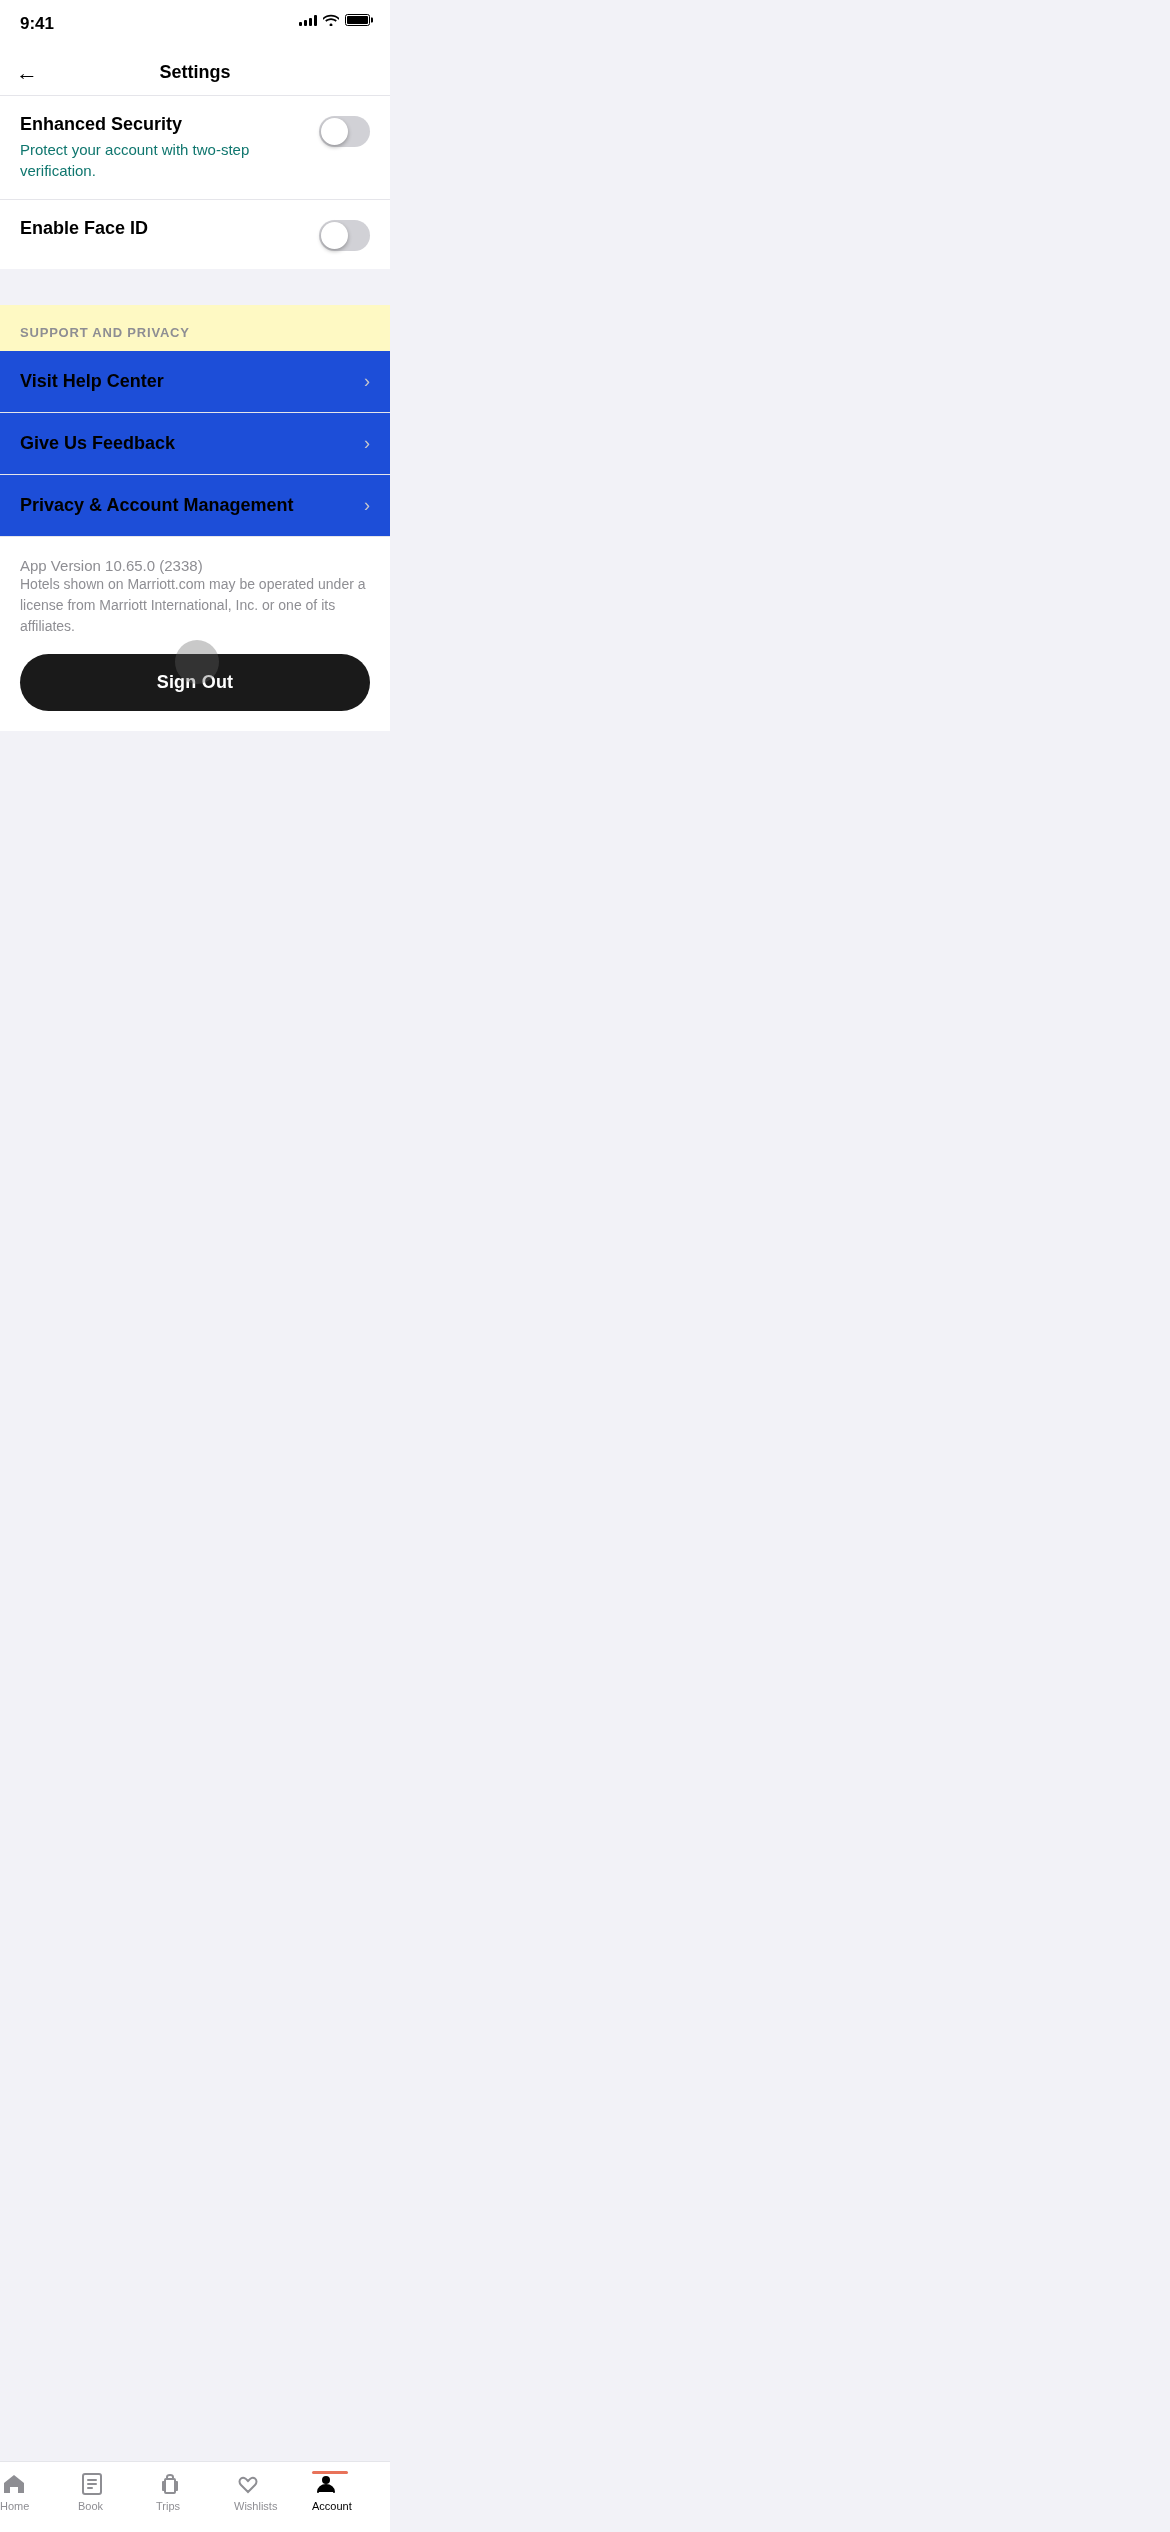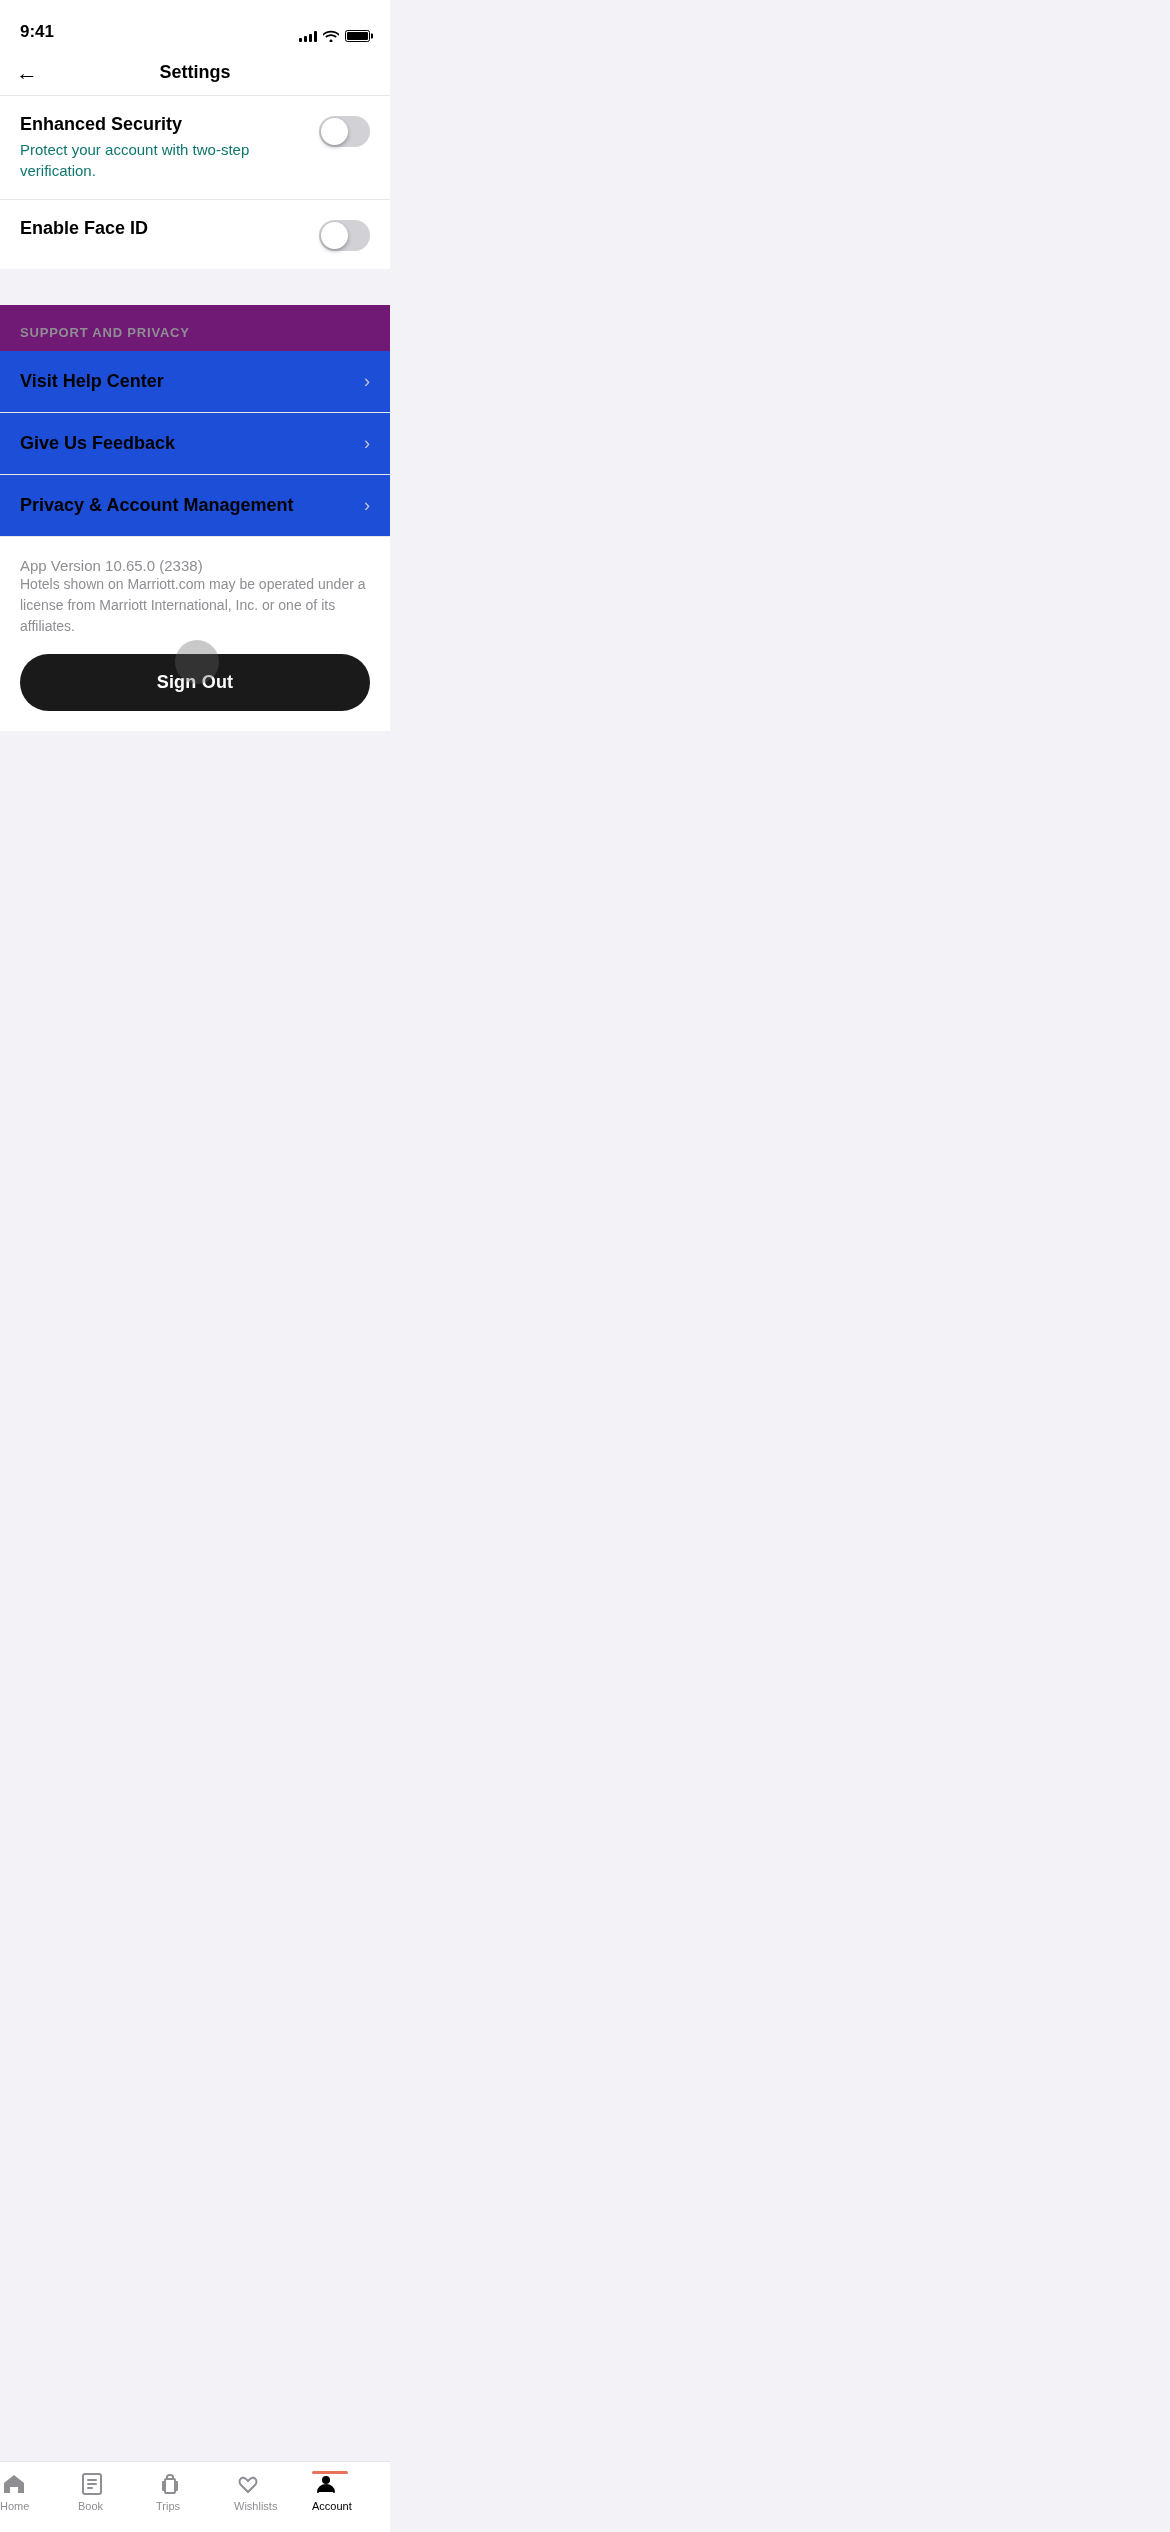--- a/index.html
+++ b/index.html
@@ -12,21 +12,21 @@
       min-height: 844px;
       overflow-x: hidden;
       position: relative;
     }
 
     
     .status-bar {
       background: #fff;
       display: flex;
       justify-content: space-between;
-      align-items: flex-end;
+      align-items: flex-start;
       padding: 14px 20px 8px;
       height: 50px;
     }
 
     .status-time {
       font-size: 17px;
       font-weight: 600;
       color: #000;
     }
 
@@ -180,21 +180,21 @@
     }
 
     
     .section-divider {
       background: #f2f2f7;
       height: 36px;
     }
 
     
     .section-group {
-      background: #701a75;
+      background: #fef9c3;
       padding: 18px 20px 10px;
     }
 
     .section-label {
       font-size: 13px;
       font-weight: 600;
       color: #8e8e93;
       letter-spacing: 0.8px;
       text-transform: uppercase;
     }

